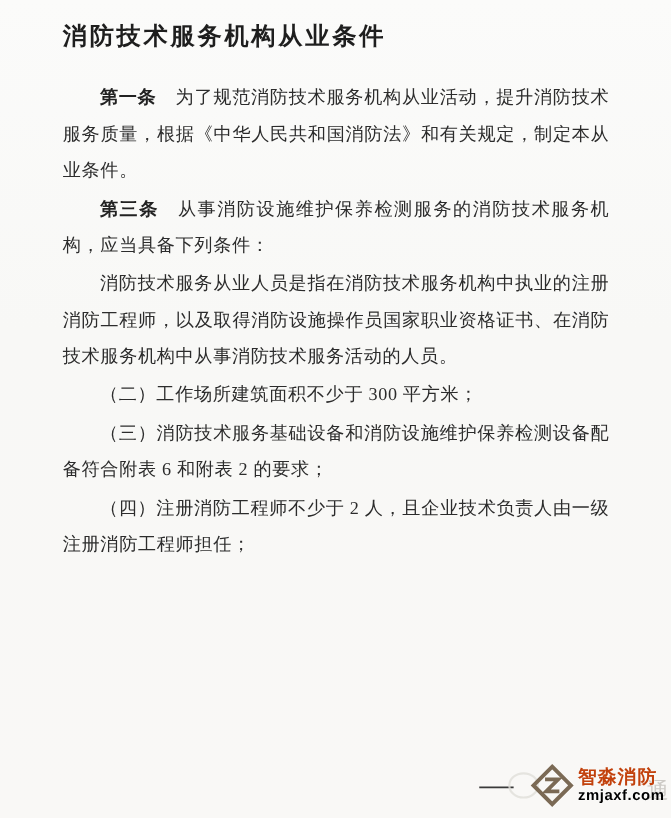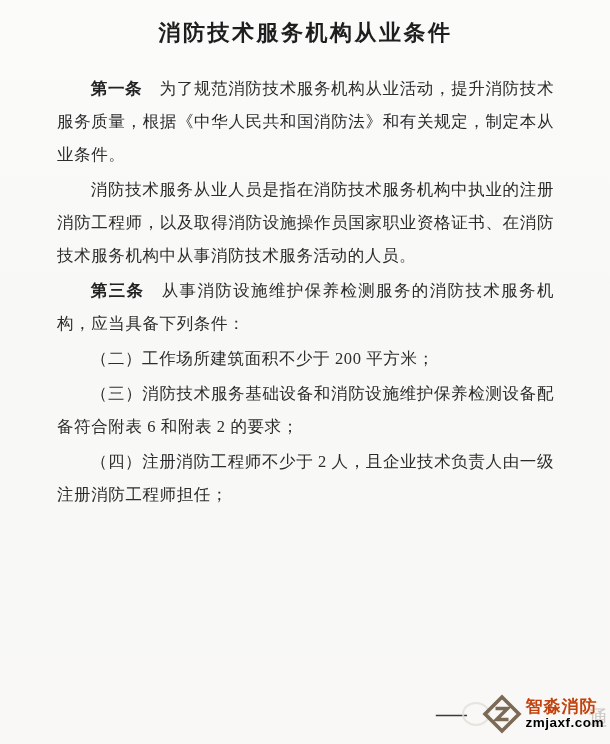--- a/index.html
+++ b/index.html
@@ -18,21 +18,20 @@
     position: relative;
     width: 610px;
     height: 744px;
     box-sizing: border-box;
     padding: 14px 56px 0 57px;
   }
   .title {
     font-size: 22px;
     font-weight: bold;
     color: #1e1e1e;
-    text-align: center;
     letter-spacing: 2.5px;
     margin: 4px 0 24px 0;
     line-height: 30px;
   }
   .para {
     font-size: 16.5px;
     line-height: 33px;
     letter-spacing: 0.6px;
     color: #2c2c2c;
     text-align: justify;
@@ -120,26 +119,26 @@
 </head>
 <body>
 
 <div class="page">
 
   <h1 class="title">消防技术服务机构从业条件</h1>
 
   <p class="para"><span class="lead">第一条</span><span>为了规范消防技术服务机构从业活动，提升消防技术服务质量，根据《中华人民共和国消防法》和有关规定，制定本从业条件。</span></p>
 
 
+  <p class="para"><span class="lead">第三条</span><span>从事消防设施维护保养检测服务的消防技术服务机构，应当具备下列条件：</span></p>
+
   <p class="para"><span>消防技术服务从业人员是指在消防技术服务机构中执业的注册消防工程师，以及取得消防设施操作员国家职业资格证书、在消防技术服务机构中从事消防技术服务活动的人员。</span></p>
 
-  <p class="para"><span class="lead">第三条</span><span>从事消防设施维护保养检测服务的消防技术服务机构，应当具备下列条件：</span></p>
 
-
-  <p class="para"><span>（二）工作场所建筑面积不少于 200 平方米；</span></p>
+  <p class="para"><span>（二）工作场所建筑面积不少于 300 平方米；</span></p>
 
   <p class="para"><span>（三）消防技术服务基础设备和消防设施维护保养检测设备配备符合附表 6 和附表 2 的要求；</span></p>
 
   <p class="para"><span>（四）注册消防工程师不少于 2 人，且企业技术负责人由一级注册消防工程师担任；</span></p>
 
 
 
   <div class="watermark">
     <span class="wm-dash">—</span>
     <span class="wm-swirl"></span>

